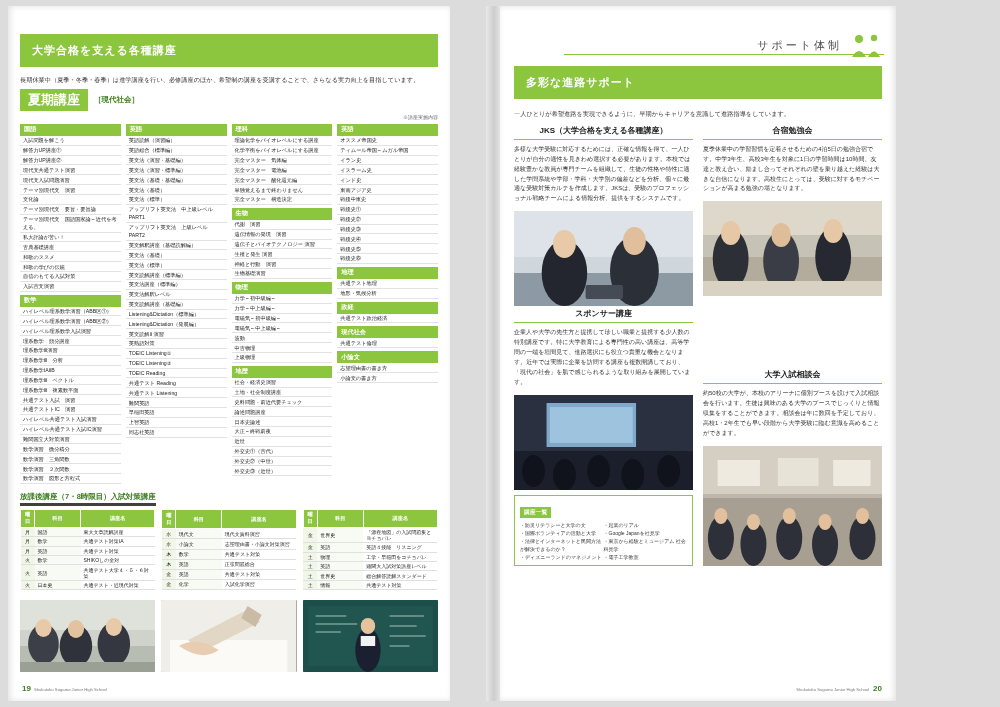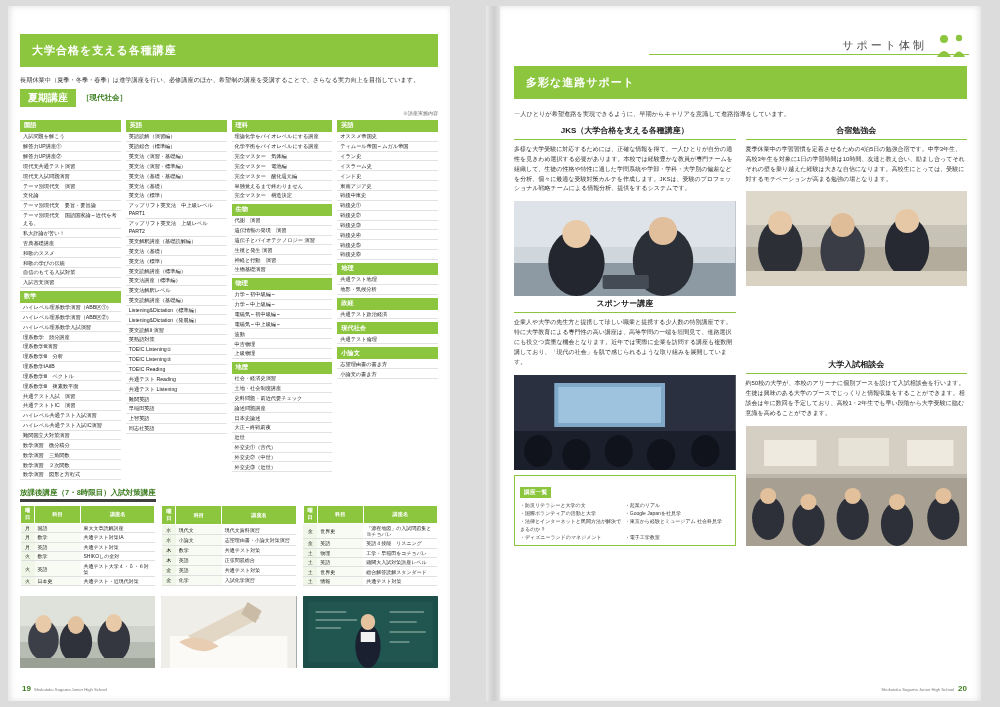--- a/index.html
+++ b/index.html
@@ -8,41 +8,41 @@
     width:1000px; height:707px;
     background:#dcdcdc;
     font-family:"Liberation Sans", sans-serif;
     overflow:hidden;
   }
   .spread { position:relative; width:1000px; height:707px; background:#dcdcdc; }
   .page {
     position:absolute; top:6px; height:695px; background:#fff;
   }
   .page-left { left:8px; width:442px; box-shadow:2px 0 6px rgba(0,0,0,.12) inset; }
-  .page-right { left:500px; width:481px; box-shadow:-2px 0 6px rgba(0,0,0,.12) inset; }
+  .page-right { left:500px; width:396px; box-shadow:-2px 0 6px rgba(0,0,0,.12) inset; }
   .gutter { position:absolute; left:486px; top:6px; width:16px; height:695px;
             background:linear-gradient(to right,#e9e9e9,#cfcfcf 45%,#cfcfcf 55%,#ececec); }
 
   
   .sec-head {
     background:#8cc63f; color:#fff; font-weight:bold;
     font-size:11px; padding:9px 12px; letter-spacing:1px;
   }
   .support-tab {
     position:absolute; right:12px; top:26px;
     display:flex; align-items:center; gap:8px;
   }
   .support-tab .label { font-size:11px; color:#4c4c4c; letter-spacing:3px; }
   .support-tab .mark { width:34px; height:26px; }
   .tab-rule { position:absolute; right:12px; top:48px; width:320px; height:1px; background:#8cc63f; }
 
   .lead { font-size:6.2px; color:#333; line-height:1.6; margin:8px 12px 4px 12px; }
   .note-right { font-size:5px; color:#666; text-align:right; margin:2px 12px 4px 0; }
   .kouza-title { display:flex; align-items:center; gap:6px; margin:4px 12px 3px 12px; }
-  .kouza-title .t1 { background:#8cc63f; color:#fff; font-size:10px; font-weight:bold; padding:2px 8px; }
+  .kouza-title .t1 { background:#8cc63f; color:#fff; font-size:13px; font-weight:bold; padding:2px 8px; }
   .kouza-title .t2 { font-size:7.5px; color:#3c7d20; font-weight:bold; }
 
   .cols { display:flex; gap:5px; margin:0 12px; }
   .col { flex:1; }
   .cat { background:#8cc63f; color:#fff; font-size:6.2px; font-weight:bold;
          padding:1.5px 4px; margin-top:3px; }
   .cat:first-child { margin-top:0; }
   ul.items { list-style:none; margin:0; padding:0; }
   ul.items li { font-size:5.2px; color:#222; line-height:1.55;
                 border-bottom:0.5px solid #e2e2e2; padding:0.4px 3px; }

